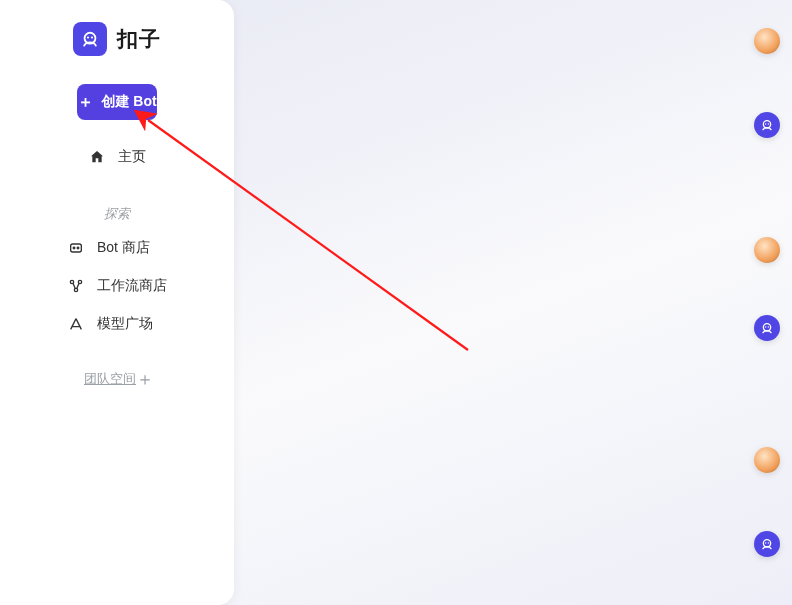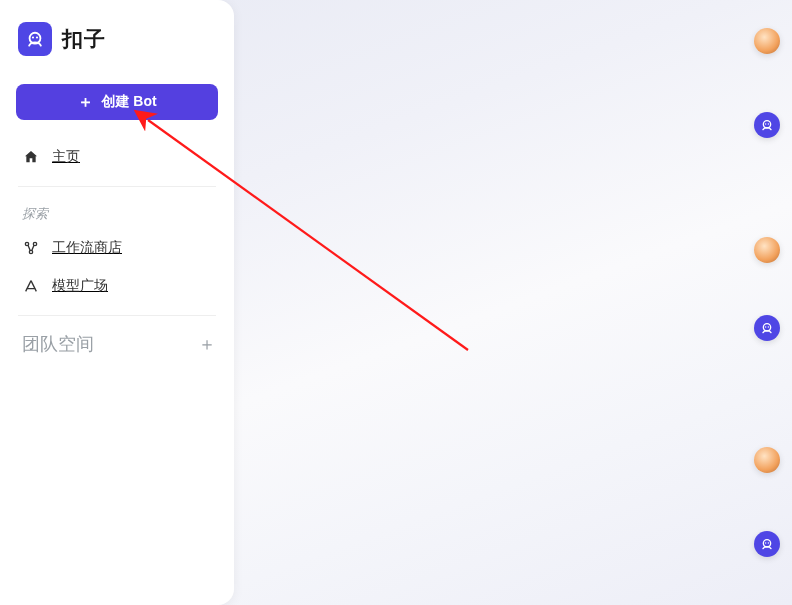--- a/index.html
+++ b/index.html
@@ -20,20 +20,21 @@
       width: 234px;
       height: 605px;
       background: #ffffff;
       border-radius: 0 16px 16px 0;
       box-shadow: 0 2px 12px rgba(0,0,0,0.06);
       display: flex;
       flex-direction: column;
       padding: 0;
       position: relative;
       z-index: 10;
+      align-items: center;
     }
     .brand {
       display: flex;
       align-items: center;
       gap: 10px;
       padding: 22px 18px 10px 18px;
     }
     .brand-logo {
       width: 34px;
       height: 34px;
@@ -66,21 +67,20 @@
       font-size: 14px;
       font-weight: 600;
       cursor: pointer;
     }
     .create-btn .plus {
       font-size: 16px;
       line-height: 1;
     }
     .nav-section {
       padding: 10px 8px 0 8px;
-      text-decoration: underline;
     }
     .nav-item {
       display: flex;
       align-items: center;
       gap: 12px;
       height: 38px;
       padding: 0 14px;
       color: #333;
       font-size: 14px;
       border-radius: 8px;
@@ -105,22 +105,23 @@
       padding: 18px 22px 6px 22px;
       font-style: italic;
     }
     .team-row {
       display: flex;
       align-items: center;
       justify-content: space-between;
       padding: 16px 18px 6px 22px;
     }
     .team-label {
-      font-size: 18px;
+      font-size: 13px;
       color: #9aa0a6;
+      text-decoration: underline;
     }
     .team-add {
       color: #9aa0a6;
       font-size: 18px;
       cursor: pointer;
       line-height: 1;
     }
     .main {
       flex: 1;
       position: relative;
@@ -186,20 +187,30 @@
           </svg>
       </span>
       <span>主页</span>
     </div>
   </div>
 
   <div class="divider"></div>
 
   <div class="section-header">探索</div>
   <div class="nav-section" style="padding-top:0">
+    <div class="nav-item">
+      <span class="icon">
+        <svg width="16" height="16" viewBox="0 0 24 24" fill="none" stroke="#333" stroke-width="2">
+            <rect x="4" y="6" width="16" height="12" rx="3"></rect>
+            <circle cx="9" cy="12" r="1.2" fill="#333"></circle>
+            <circle cx="15" cy="12" r="1.2" fill="#333"></circle>
+          </svg>
+      </span>
+      <span>Bot 商店</span>
+    </div>
     <div class="nav-item">
       <span class="icon">
         <svg width="16" height="16" viewBox="0 0 24 24" fill="none" stroke="#333" stroke-width="2">
             <circle cx="6" cy="6" r="2.5"></circle>
             <circle cx="18" cy="6" r="2.5"></circle>
             <circle cx="12" cy="18" r="2.5"></circle>
             <path d="M7.5 8L11 16M16.5 8L13 16"></path>
           </svg>
       </span>
       <span>工作流商店</span>

